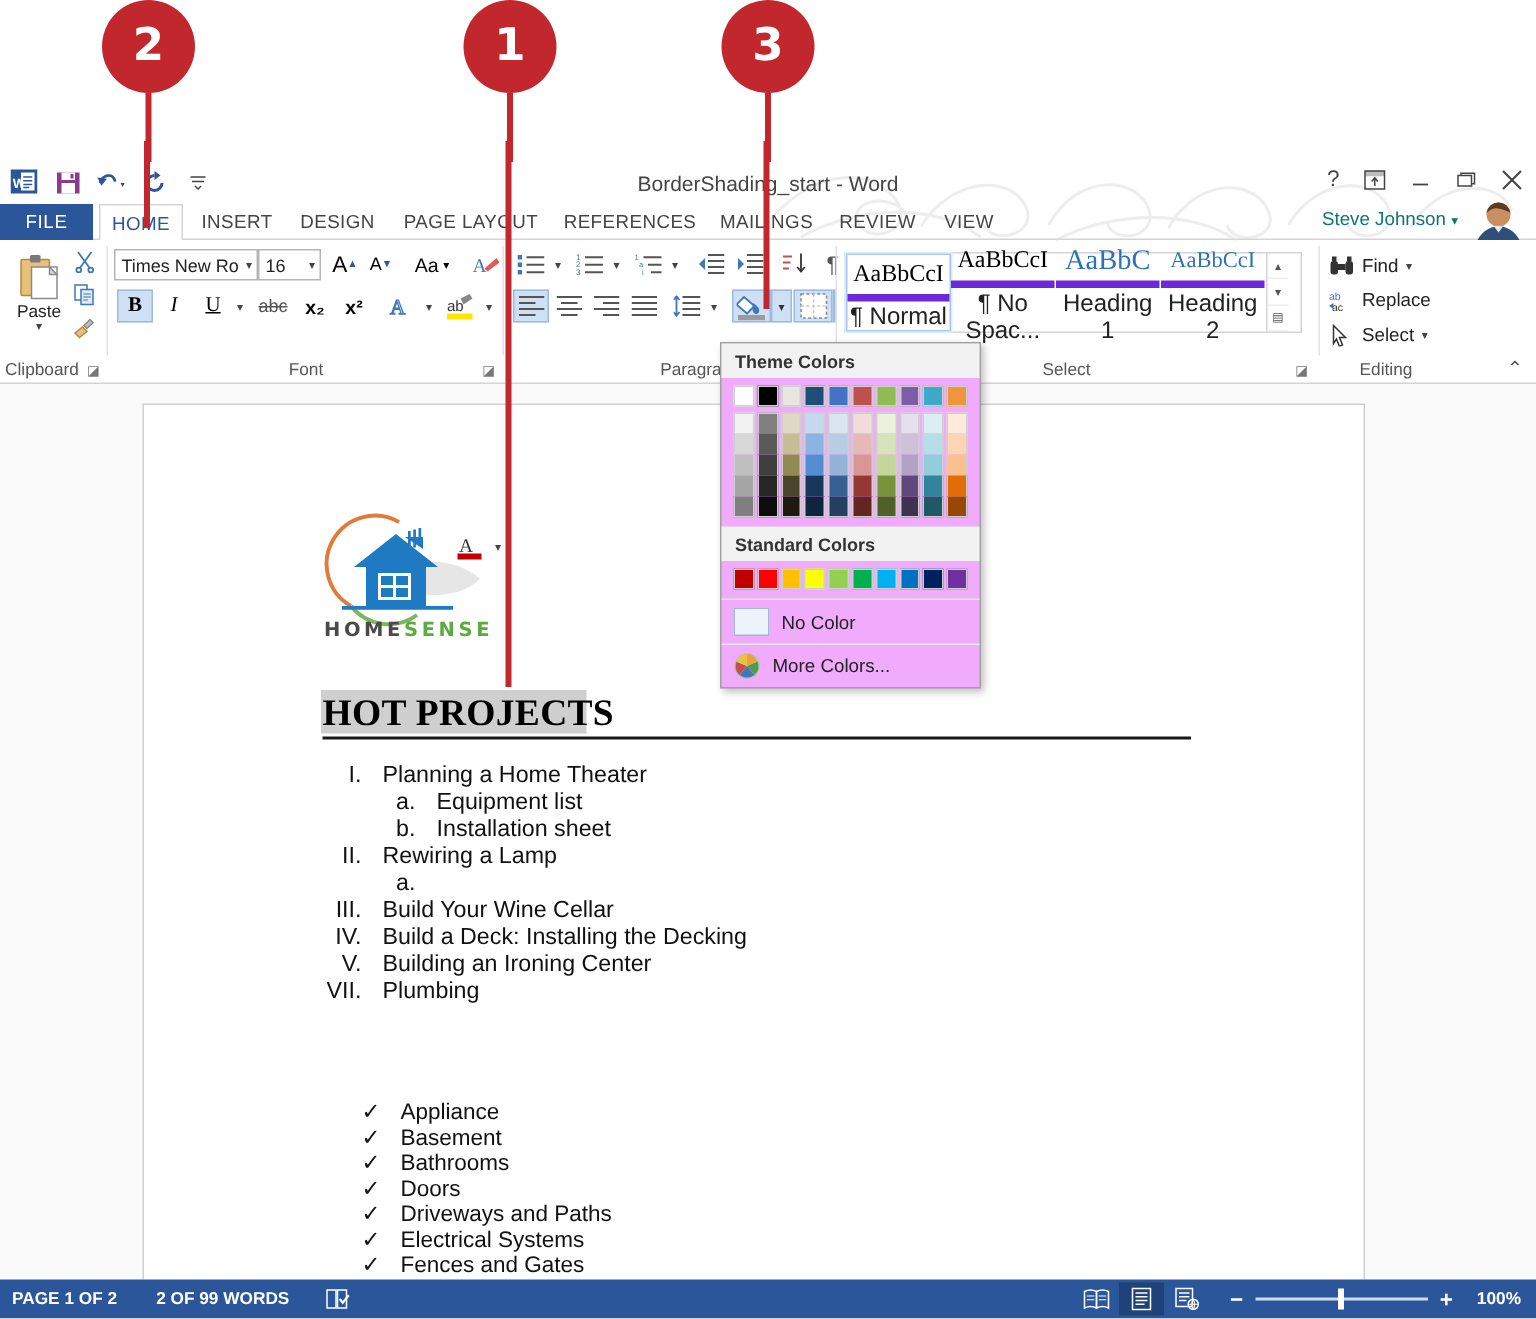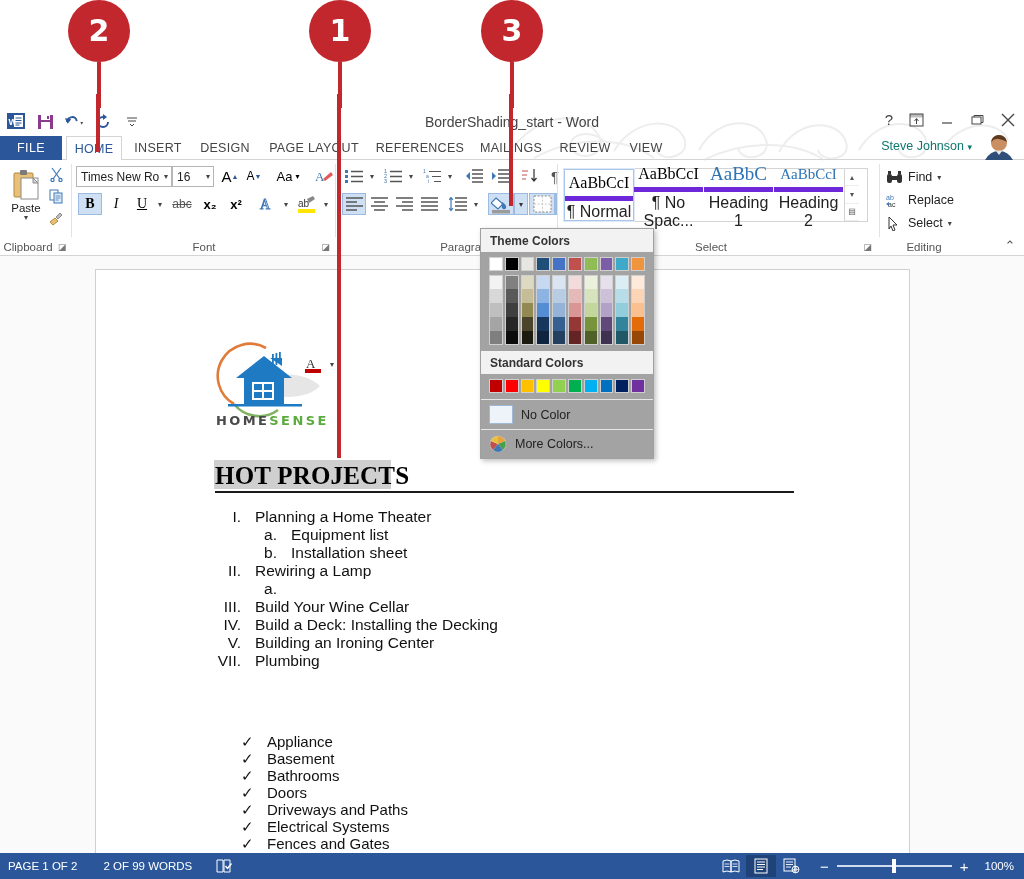--- a/index.html
+++ b/index.html
@@ -78,21 +78,21 @@
   .stylecell { width:70px; border-right:1px solid transparent; display:flex; flex-direction:column; align-items:center; justify-content:center; }
   .stylecell.sel { border:1px solid #a8c6ea; background:#fff; outline:1px solid #dde9f7; }
   .stylecell .prev { font-family:"Liberation Serif", serif; font-size:16px; color:#000; line-height:26px; }
   .stylecell .nm { font-size:16px; color:#222; border-top:5px solid #6d28d9; width:100%; text-align:center; padding-top:2px; }
   .galscroll { width:15px; border-left:1px solid #d4d4d4; display:flex; flex-direction:column; }
   .galscroll div { flex:1; display:flex; align-items:center; justify-content:center; font-size:8px; color:#555; border-bottom:1px solid #eee; }
 
   
   .colormenu {
     position:absolute; left:480px; top:228px; width:174px;
-    background:#a3a3a3; border:1px solid #a0a0a0; box-shadow:2px 2px 5px rgba(0,0,0,.25);
+    background:#f0abfc; border:1px solid #a0a0a0; box-shadow:2px 2px 5px rgba(0,0,0,.25);
     z-index:40; padding:0;
   }
   .cm-head { font-size:12px; color:#333; font-weight:bold; padding:5px 0 4px 9px; background:#f2f2f2; }
   .cm-grid { padding:5px 8px 2px 8px; }
   .cm-row { display:flex; gap:2px; }
   .cm-sw { width:14px; height:14px; border:1px solid #cfcfcf; }
   .cm-row.theme-top { margin-bottom:4px; }
   .cm-row.shade .cm-sw { border-top:none; border-bottom:none; }
   .cm-row.shade.first .cm-sw { border-top:1px solid #cfcfcf; }
   .cm-row.shade.last .cm-sw { border-bottom:1px solid #cfcfcf; }
@@ -121,21 +121,21 @@
   .clist { position:absolute; font-size:15px; color:#111; }
   .cli { display:flex; line-height:17px; }
   .cli .ck { width:26px; }
 
   
   .statusbar {
     position:absolute; left:0; top:853px; width:1024px; height:26px;
     background:#2b579a; color:#fff; font-size:11.5px; z-index:30;
     display:flex; align-items:center;
   }
-  .sb-item { padding:0 0 0 0; }
+  .sb-item { padding:0 0 0 0;font-weight:bold; }
   .zoomtrack { position:relative; width:115px; height:2px; background:#cfdcef; }
   .zoomthumb { position:absolute; left:55px; top:-6px; width:4px; height:14px; background:#fff; }
   .viewbtn { width:30px; height:22px; display:flex; align-items:center; justify-content:center; }
   .viewbtn.on { background:#1f4279; }
   svg { display:block; }
 </style>
 </head>
 <body>
 
 <div class="callout-layer">

